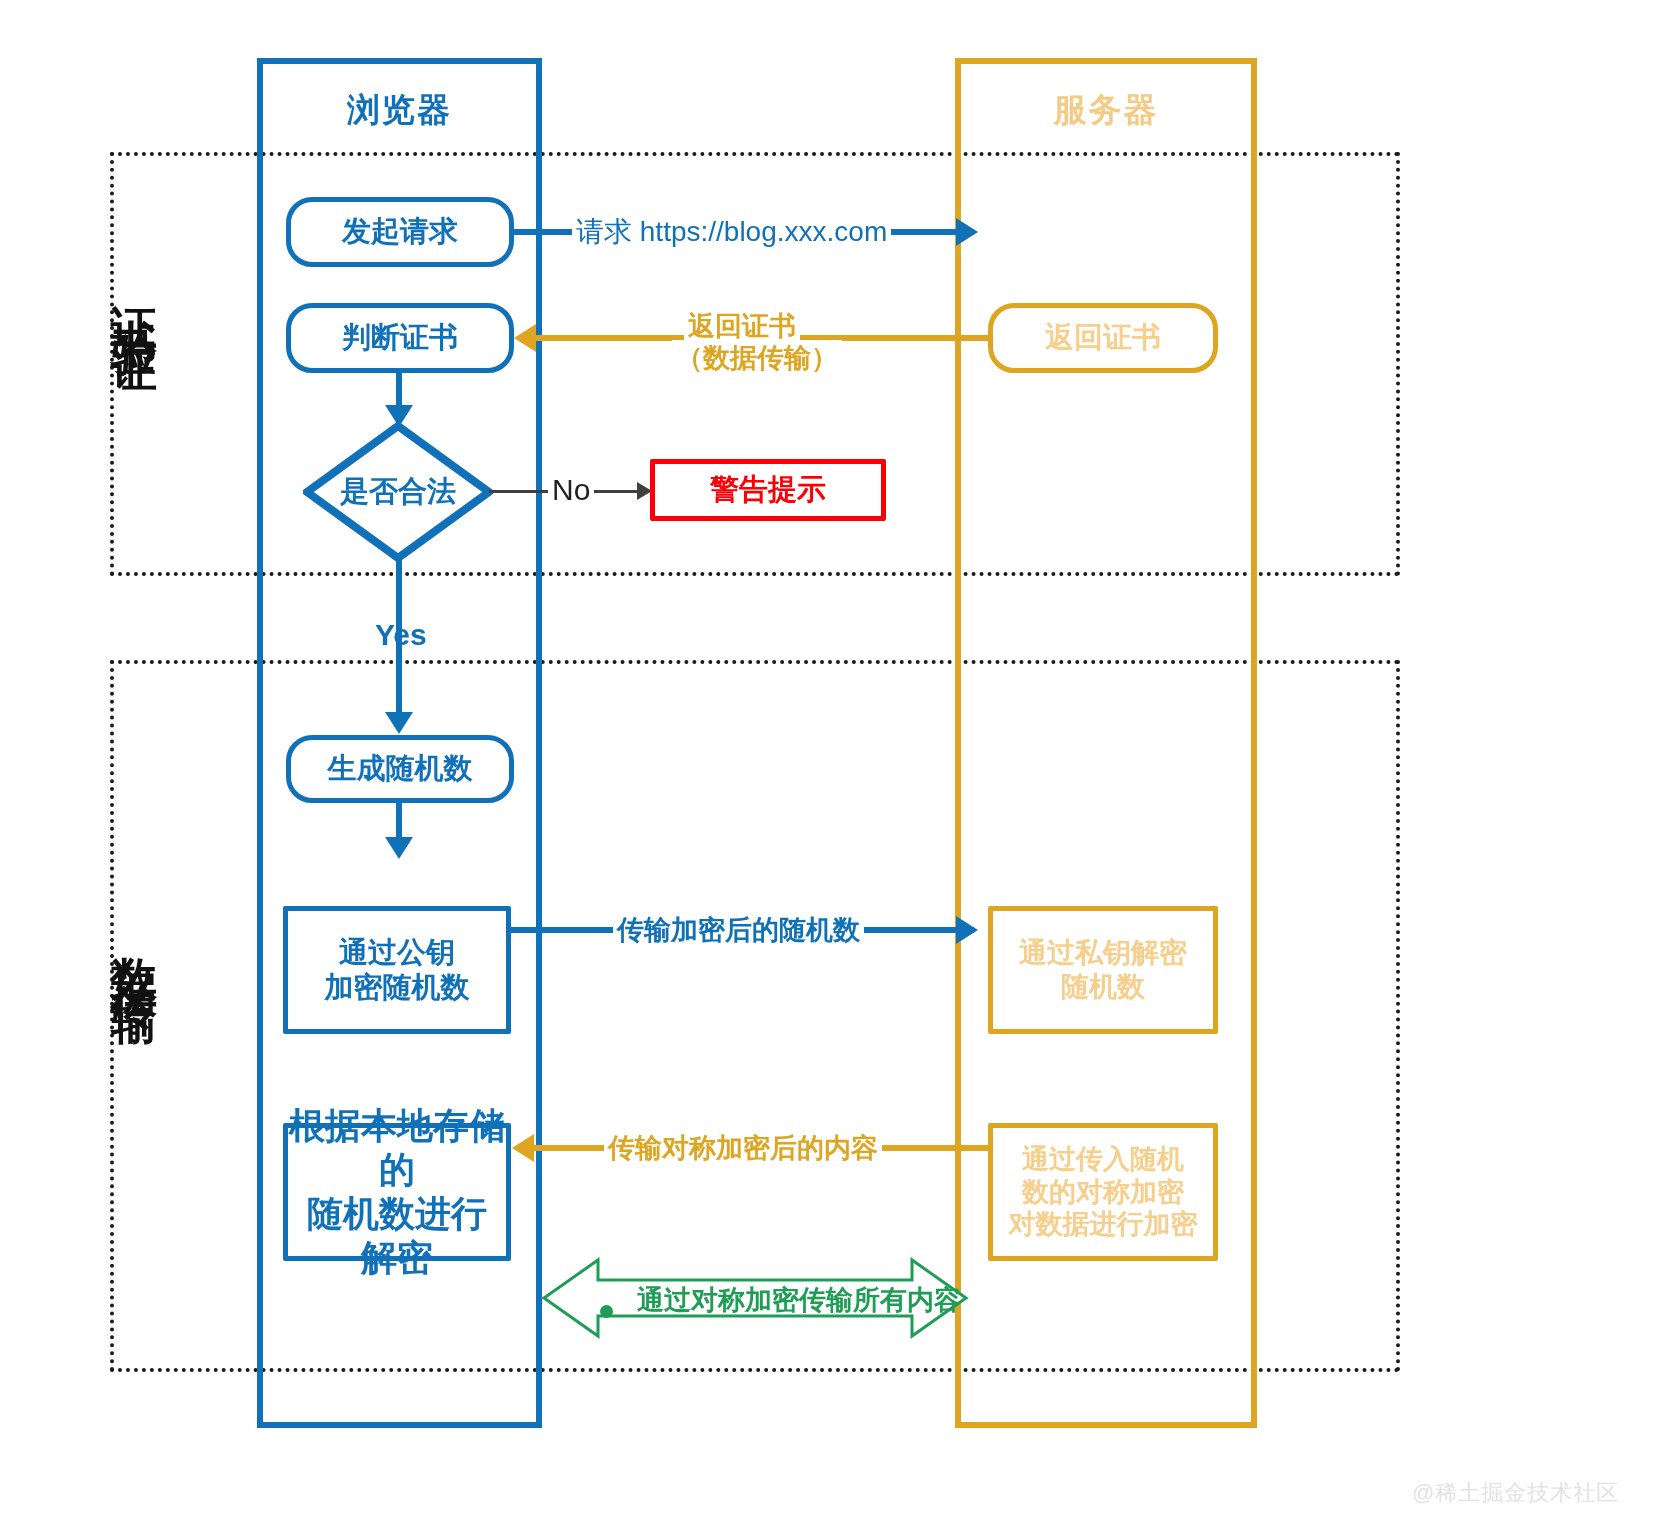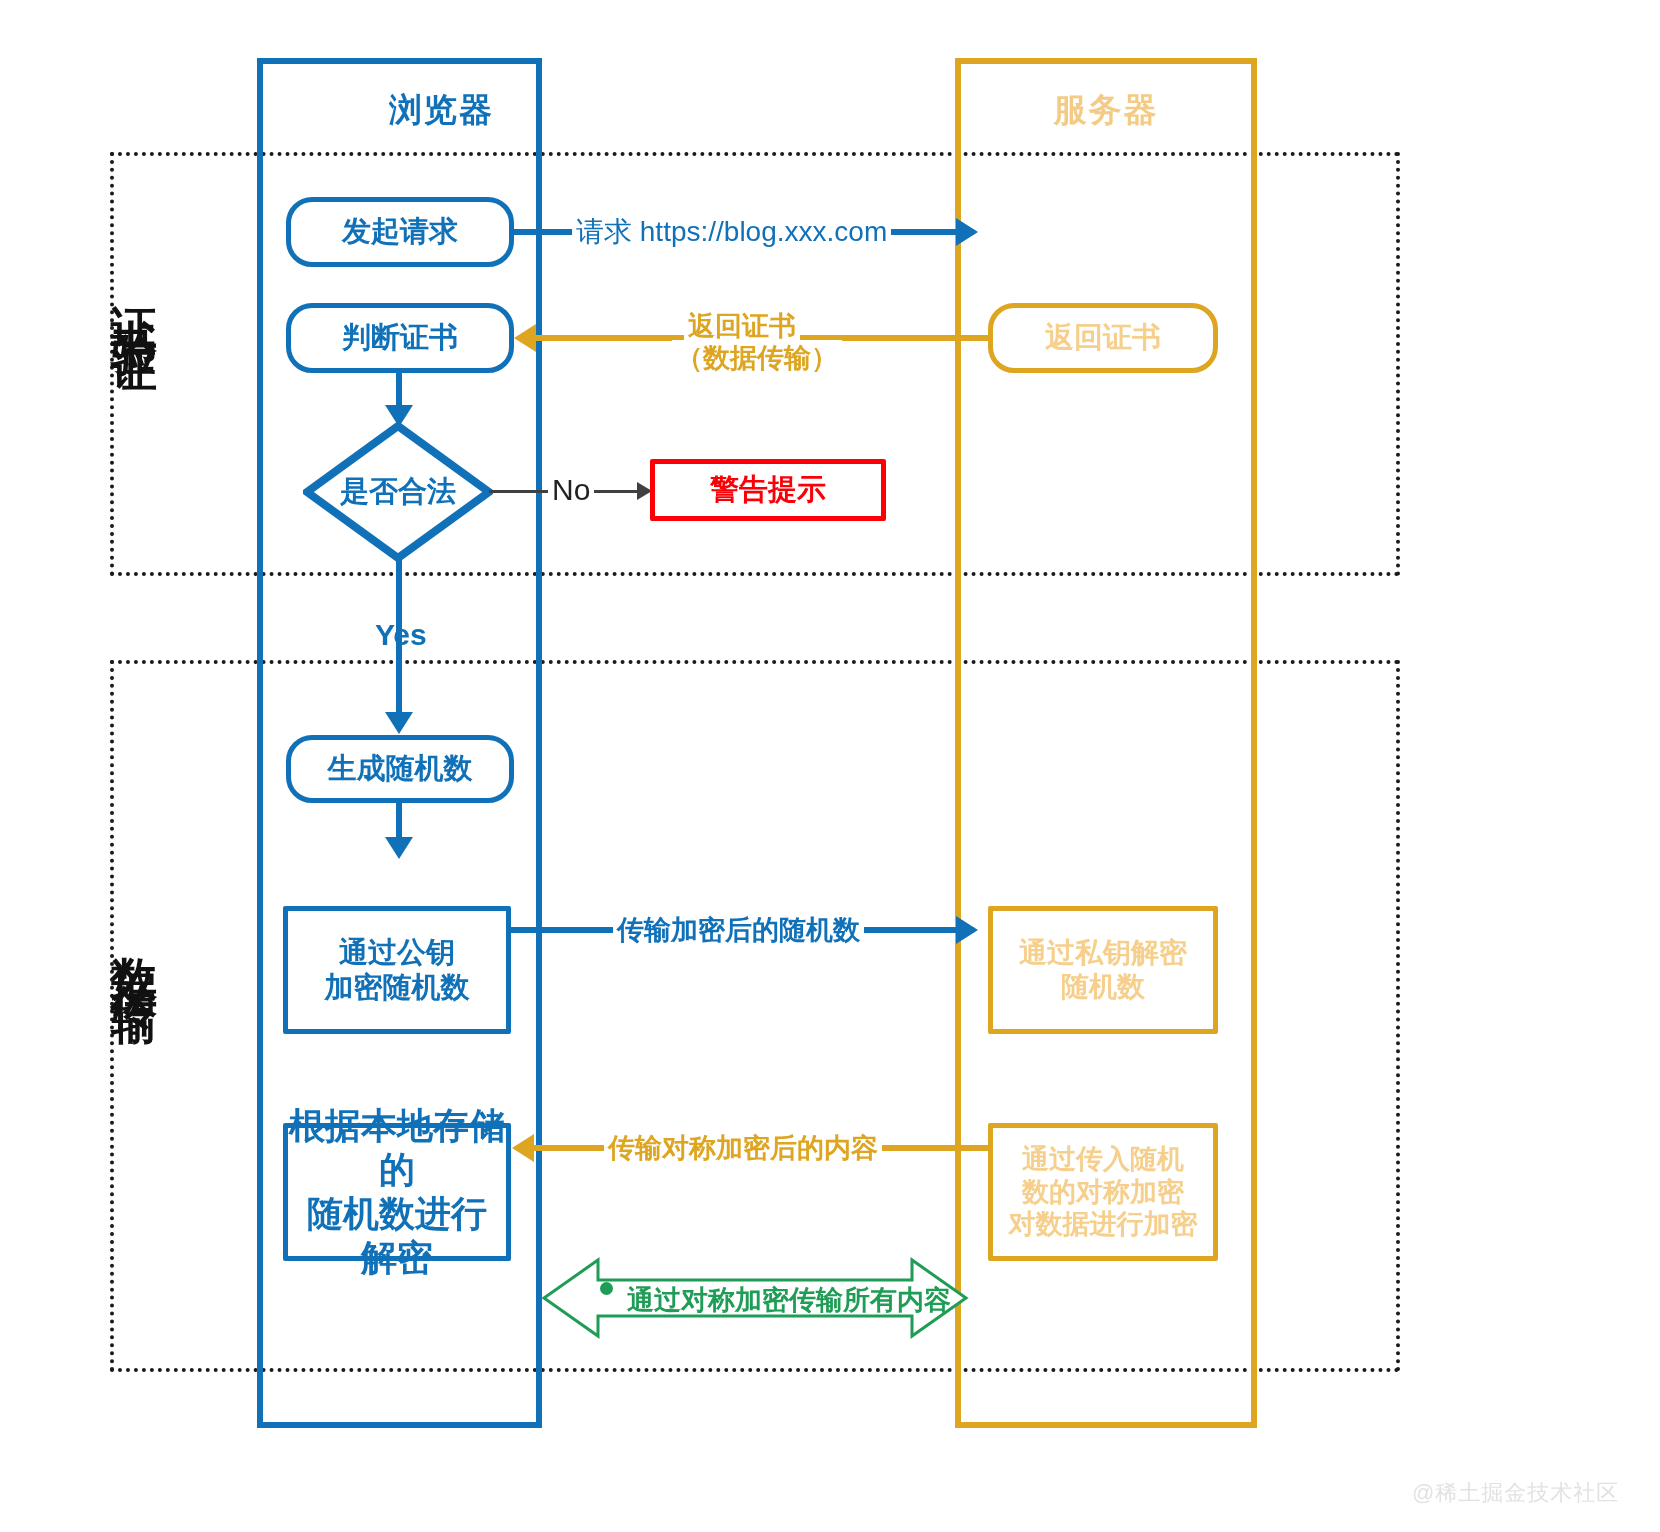--- a/index.html
+++ b/index.html
@@ -53,38 +53,38 @@
   .edge-label{position:absolute;font-weight:bold;white-space:nowrap;text-align:center;background:#fff;padding:0 4px;}
   .edge-label.blue{color:#1071b8;}
   .edge-label.orange{color:#dda520;}
   .edge-label.dark{color:#222;font-weight:normal;}
 
   .yes-label{position:absolute;color:#1071b8;font-weight:bold;font-size:30px;}
 
   
   .dbl{position:absolute;}
   .dbl-text{position:absolute;color:#1f9c55;font-weight:bold;font-size:27px;white-space:nowrap;
-      display:flex;align-items:flex-start;gap:14px;}
+      display:flex;align-items:flex-end;gap:24px;}
   .dot{display:inline-block;width:13px;height:13px;border-radius:50%;background:#1f9c55;}
 
   .watermark{position:absolute;color:#e2e2e2;font-size:22px;letter-spacing:1px;}
 </style>
 </head>
 <body>
 
 <div id="stage">
 
   <div class="phase" style="left:110px;top:152px;width:1290px;height:424px;"></div>
   <div class="phase" style="left:110px;top:660px;width:1290px;height:712px;"></div>
 
   <div class="phase-label" style="left:112px;top:268px;">证书验证</div>
   <div class="phase-label" style="left:112px;top:920px;">数据传输</div>
 
   <div class="lane browser" style="left:257px;top:58px;width:285px;height:1370px;"></div>
-  <div class="lane-title browser" style="left:257px;top:88px;width:285px;margin-left:42px;">浏览器</div>
+  <div class="lane-title browser" style="left:257px;top:88px;width:285px;">浏览器</div>
 
   <div class="lane server" style="left:955px;top:58px;width:302px;height:1370px;"></div>
   <div class="lane-title server" style="left:955px;top:88px;width:302px;">服务器</div>
 
   <div class="node blue round" style="left:286px;top:197px;width:228px;height:70px;font-size:29px;">发起请求</div>
 
   <div class="ln h blue" style="left:514px;top:229px;width:460px;"></div>
   <div class="arrowhead ah-right blue" style="left:956px;top:218px;"></div>
   <div class="edge-label blue" style="left:572px;top:213px;font-size:28px;font-weight:normal;">请求 https://blog.xxx.com</div>
 

